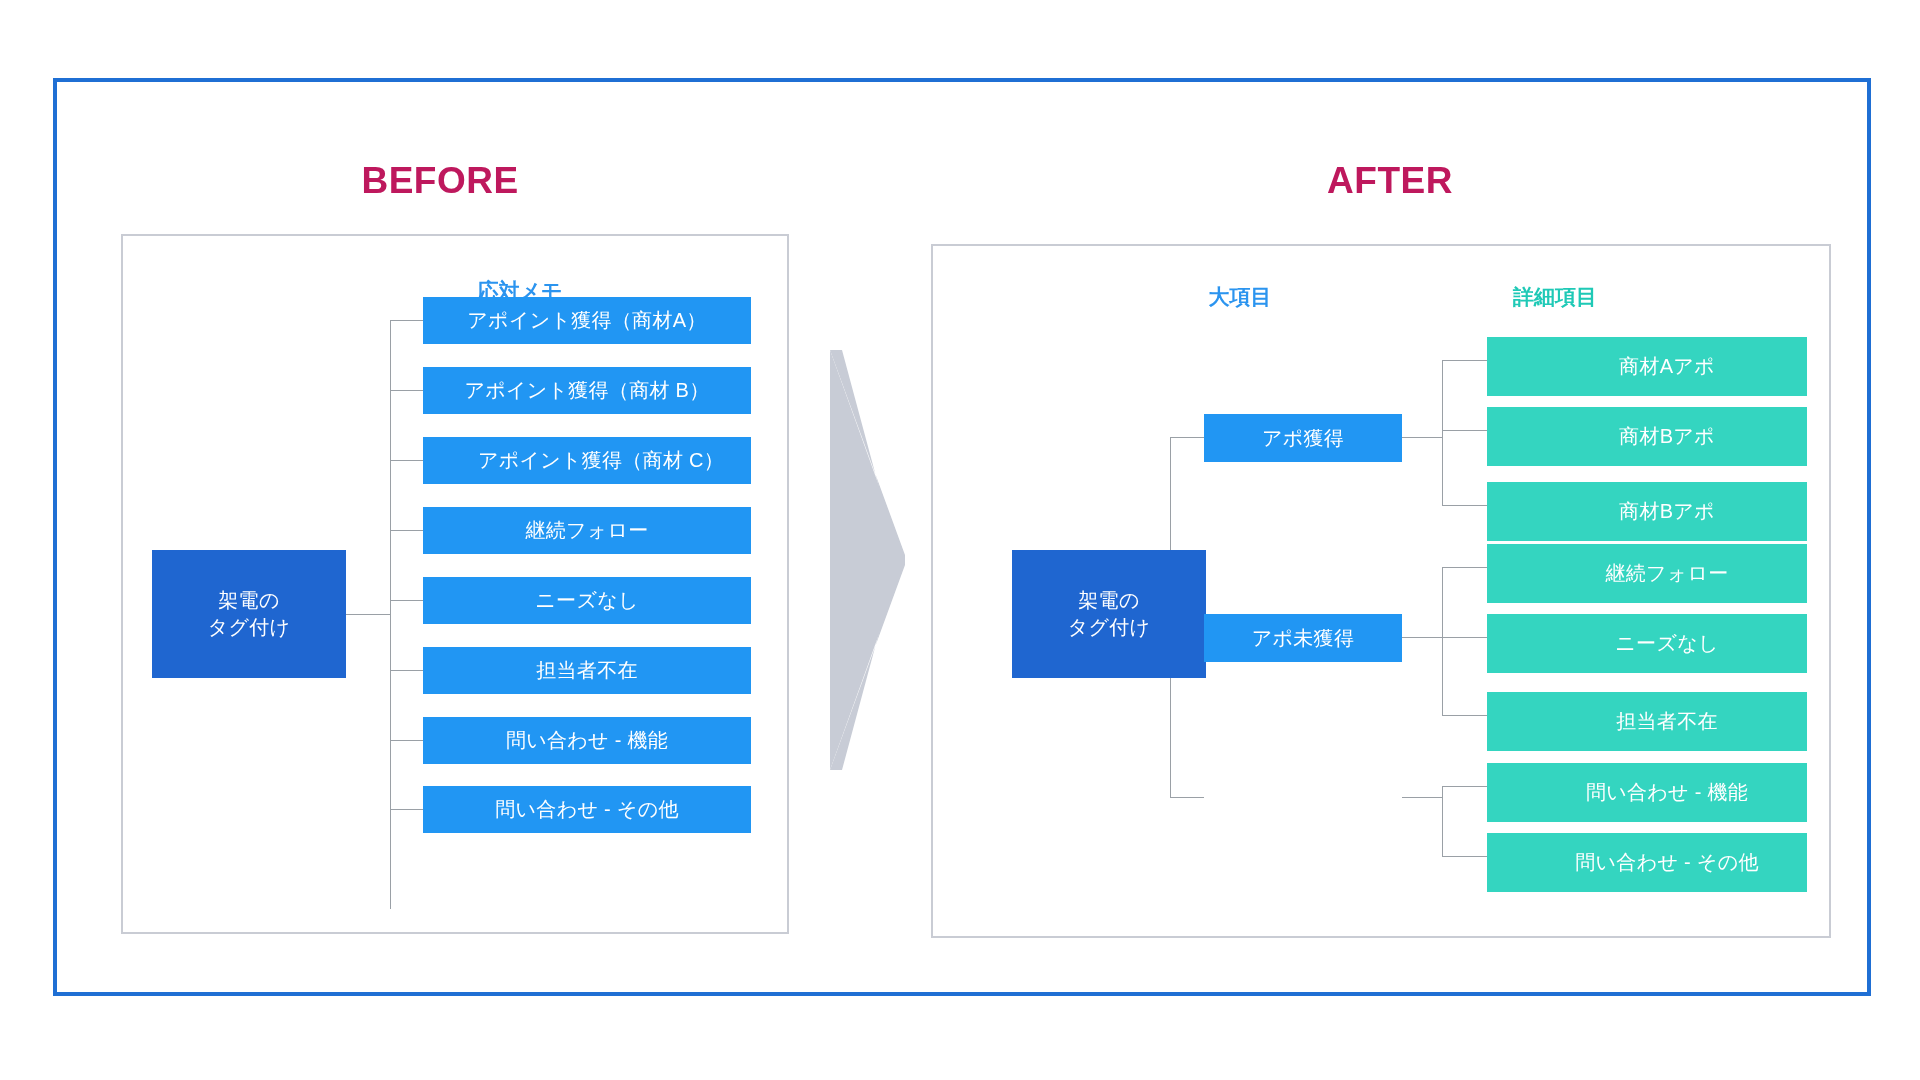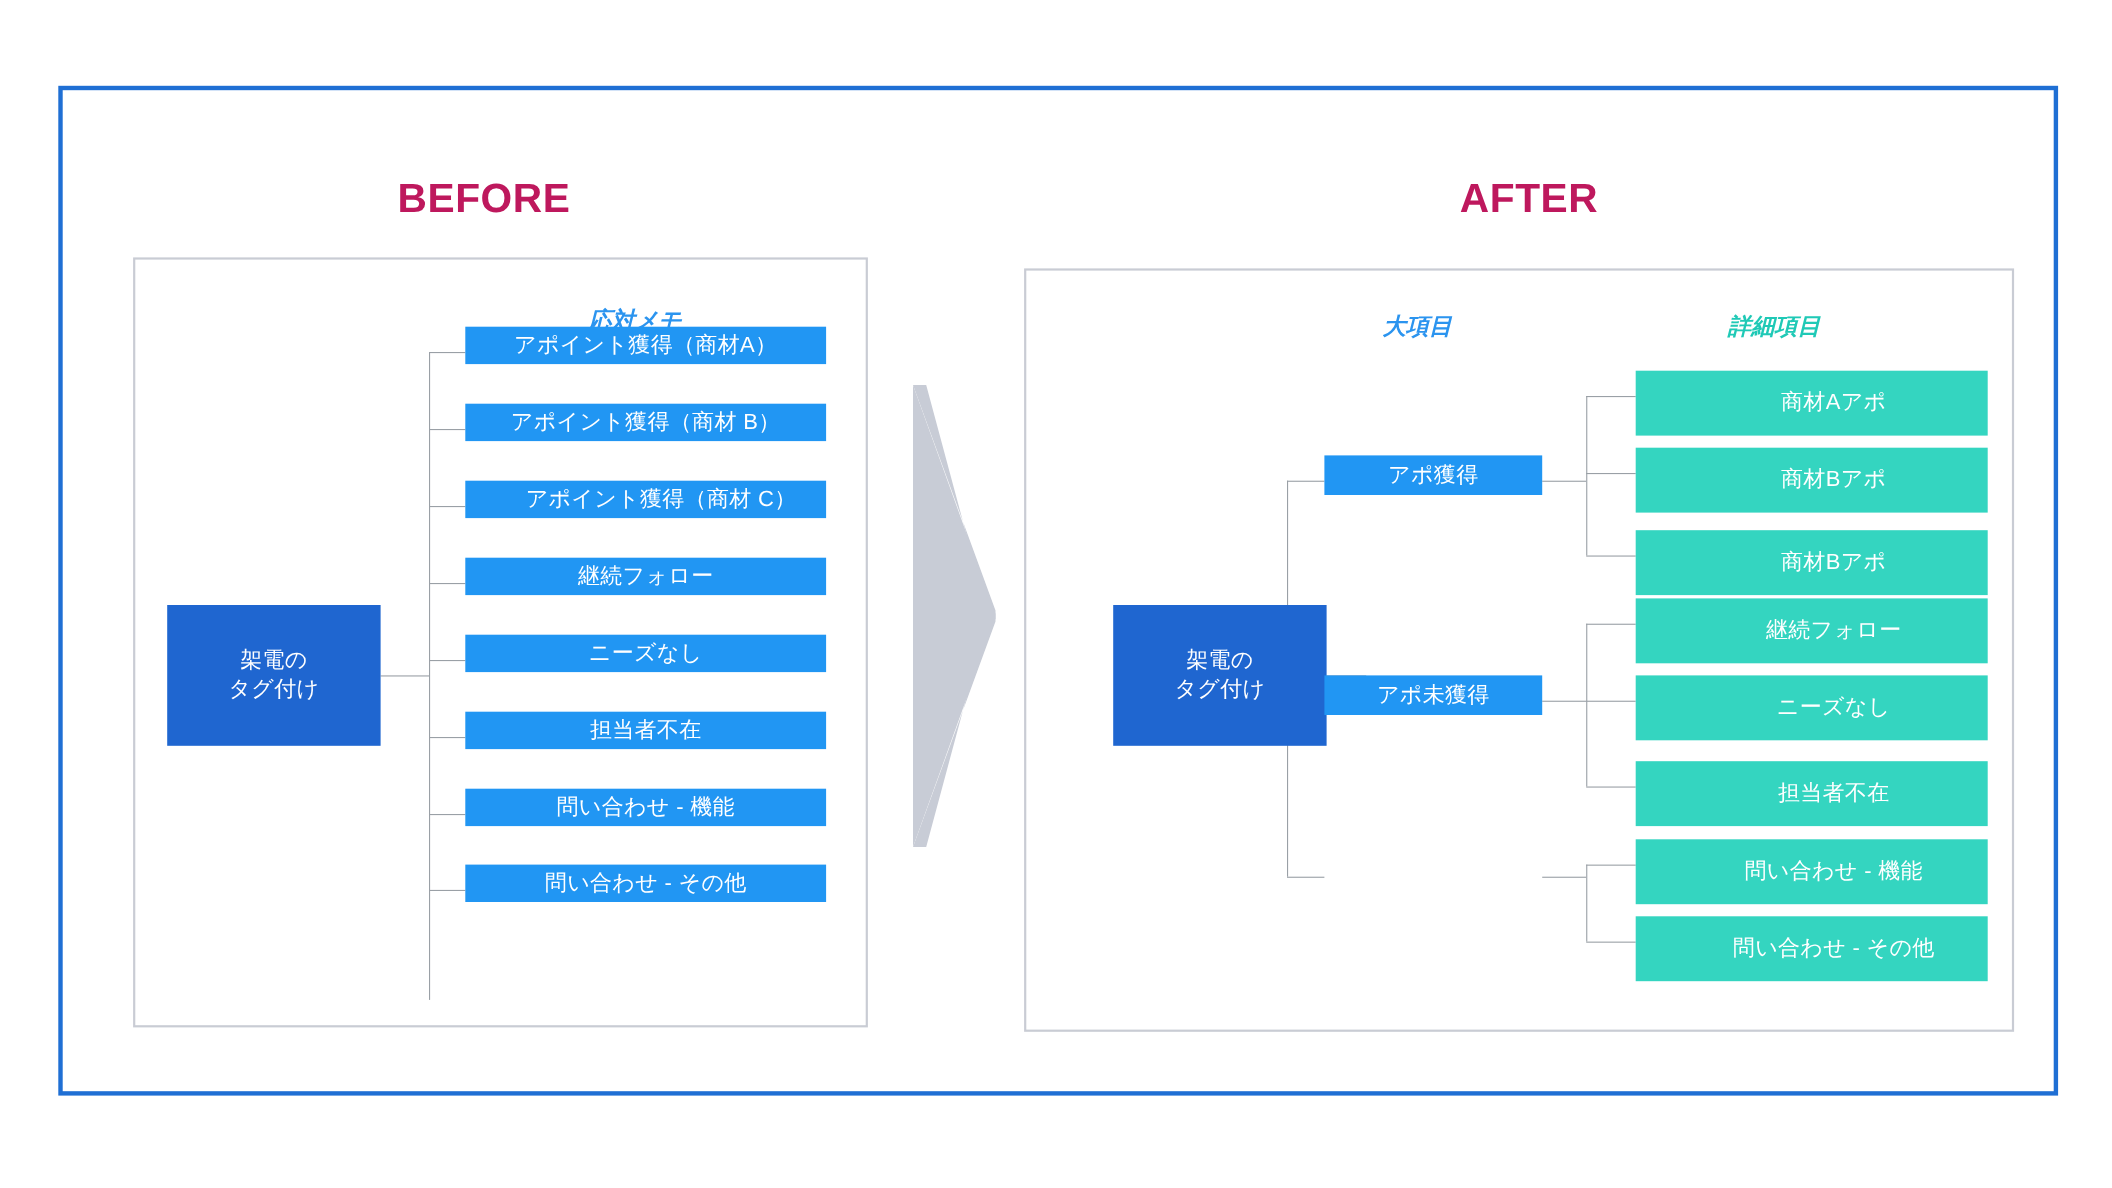--- a/index.html
+++ b/index.html
@@ -58,22 +58,21 @@
   }
   #panel-before { left: 121px; top: 234px; width: 668px; height: 700px; }
   #panel-after  { left: 931px; top: 244px; width: 900px; height: 694px; }
 
   
   .col-header {
     position: absolute;
     font-size: 21px;
     font-weight: bold;
     white-space: nowrap;
-    text-align: right;
-    font-style: italic;
+    text-align: center;
   }
   .col-header.blue { color: #2b94ef; }
   .col-header.teal { color: #1fc9b6; }
   #hdr-memo   { left: 420px;  top: 277px; width: 200px; }
   #hdr-major  { left: 1160px; top: 283px; width: 160px; }
   #hdr-detail { left: 1455px; top: 283px; width: 200px; }
 
   
   .node {
     position: absolute;
@@ -90,23 +89,23 @@
   }
   .node.root  { background: #1f66d0; }
   .node.blue  { background: #2196f3; }
   .node.teal  { background: #34d5c0; }
 
   
   #before-root { left: 152px;  top: 550px; width: 194px; height: 128px; }
   #after-root  { left: 1012px; top: 550px; width: 194px; height: 128px; }
 
   
-  .before-leaf { left: 423px; width: 328px; height: 34px; }
-  
-  .after-mid   { left: 1204px; width: 198px; height: 36px; }
+  .before-leaf { left: 423px; width: 328px; height: 47px; }
+  
+  .after-mid   { left: 1204px; width: 198px; height: 48px; }
   
   .after-leaf  { left: 1487px; width: 320px; height: 59px; padding-left: 40px; }
 
   
   .line {
     position: absolute;
     background: #9aa0a6;
   }
   .line.h { height: 1px; }
   .line.v { width: 1px; }

